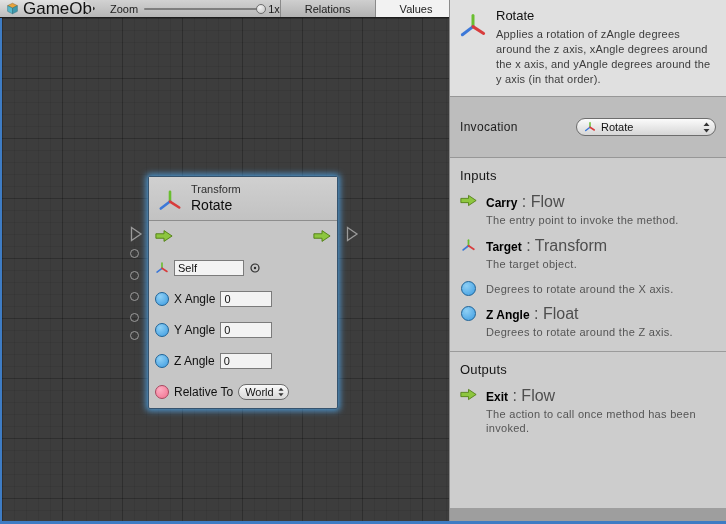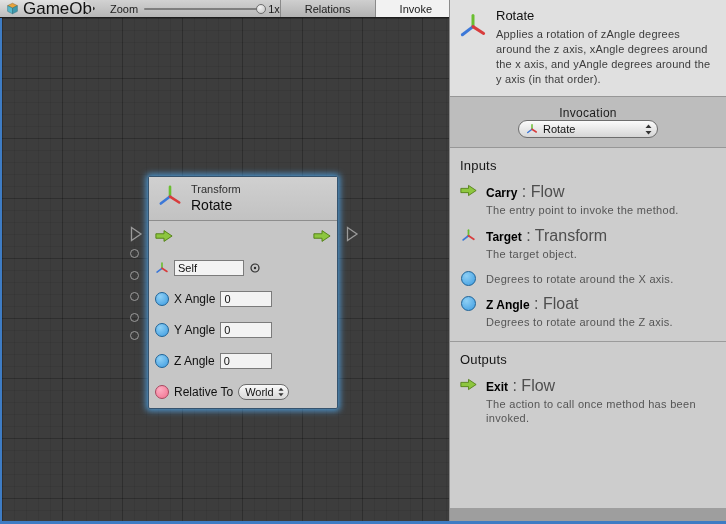--- a/index.html
+++ b/index.html
@@ -20,21 +20,21 @@
 
   
   .canvas{position:absolute;left:0;top:18px;width:449px;height:503px;border-left:2px solid #3e7cc4;background:
     repeating-linear-gradient(to right, rgba(0,0,0,0.20) 0 1px, transparent 1px 60px),
     repeating-linear-gradient(to bottom, rgba(0,0,0,0.20) 0 1px, transparent 1px 60px),
     repeating-linear-gradient(to right, rgba(0,0,0,0.07) 0 1px, transparent 1px 12px),
     repeating-linear-gradient(to bottom, rgba(0,0,0,0.07) 0 1px, transparent 1px 12px),
     #3d3d3d;}
 
   .node{position:absolute;left:146px;top:158px;width:190px;border:1px solid #35536e;border-radius:2px;box-shadow:0 0 6px 2px rgba(80,165,230,0.85);background:#c6c6c6;}
-  .node-header{display:flex;align-items:flex-start;gap:8px;padding:6px 8px;height:44px;background:linear-gradient(#d0d0d0,#c2c2c2);border-bottom:1px solid #8d8d8d;}
+  .node-header{display:flex;align-items:flex-end;gap:8px;padding:6px 8px;height:44px;background:linear-gradient(#d0d0d0,#c2c2c2);border-bottom:1px solid #8d8d8d;}
   .node-header .titles{display:flex;flex-direction:column;line-height:1.25;}
   .node-category{font-size:11px;color:#2e2e2e;}
   .node-title{font-size:14px;color:#0d0d0d;}
   .node-body{padding:4px 6px 6px;}
   .flow-row{display:flex;justify-content:space-between;align-items:center;height:22px;}
   .node-row{display:flex;align-items:center;gap:5px;height:20px;margin-top:11px;font-size:12px;color:#101010;}
   .field{height:16px;background:#f3f3f3;border:1px solid #7b7b7b;font-size:11px;color:#111;padding:0 3px;display:flex;align-items:center;}
   .field.self{width:70px;}
   .field.num{width:52px;}
   .enum-dropdown{height:16px;display:flex;align-items:center;gap:4px;padding:0 4px 0 6px;background:linear-gradient(#fafafa,#d8d8d8);border:1px solid #6d6d6d;border-radius:8px;font-size:11px;color:#111;cursor:default;}
@@ -46,21 +46,21 @@
   
   .rail-item{position:absolute;}
   .rail-circle{width:9px;height:9px;border:1px solid #9a9a9a;border-radius:50%;}
 
   
   .sidebar{position:absolute;left:449px;top:0;width:277px;height:521px;background:#cdcdcd;border-left:1px solid #8b8b8b;display:flex;flex-direction:column;}
   .desc-panel{background:#e0e0e0;border-bottom:1px solid #979797;padding:8px 10px 10px 8px;display:flex;gap:8px;}
   .desc-panel .texts{flex:1;}
   .sb-title{font-size:13px;color:#111;margin-bottom:4px;}
   .sb-desc{font-size:11px;line-height:1.35;color:#3c3c3c;letter-spacing:0.2px;}
-  .invocation-row{background:#bdbdbd;border-bottom:1px solid #979797;display:flex;align-items:center;justify-content:space-between;padding:9px 10px;flex-direction:column;}
+  .invocation-row{background:#bdbdbd;border-bottom:1px solid #979797;display:flex;align-items:center;justify-content:space-between;padding:21px 10px;}
   .invocation-label{font-size:12px;color:#1d1d1d;letter-spacing:0.3px;}
   .invocation-dropdown{width:140px;height:18px;display:flex;align-items:center;gap:5px;padding:0 5px 0 7px;background:linear-gradient(#fbfbfb,#d6d6d6);border:1px solid #6d6d6d;border-radius:9px;font-size:11px;color:#111;cursor:default;}
   .invocation-dropdown .dd-label{flex:1;}
   .section{padding:8px 10px 2px;}
   .section-title{font-size:13px;color:#161616;margin:2px 0 10px;letter-spacing:0.2px;}
   .item{display:flex;gap:9px;margin-bottom:9px;}
   .item .icon-col{width:17px;flex:none;display:flex;justify-content:center;padding-top:1px;}
   .item-name{font-size:12px;font-weight:bold;color:#000;}
   .item-type{font-size:16px;font-weight:normal;color:#4e4e4e;}
   .item-desc{font-size:11px;color:#555;letter-spacing:0.3px;line-height:1.3;margin-top:2px;}
@@ -86,21 +86,21 @@
     </div>
     <div class="zoom-area">
       <span>Zoom</span>
       <span class="zoom-track">
         <span class="zoom-thumb"></span>
       </span>
       <span>1x</span>
     </div>
     <div class="tabs" id="toolbar-tabs">
         <div class="tab">Relations</div>
-        <div class="tab active">Invoke</div>
+        <div class="tab active">Values</div>
         <div class="tab">Dim</div>
         <div class="tab">Carry</div>
       </div>
   </div>
 
   <div class="canvas">
 
     <div class="rail-item" style="left:128px;top:208px;">
       <svg width="13" height="16" viewBox="0 0 13 16">
           <polygon points="1.5,1.5 11,8 1.5,14.5" fill="none" stroke="#9a9a9a" stroke-width="1.3"></polygon>

